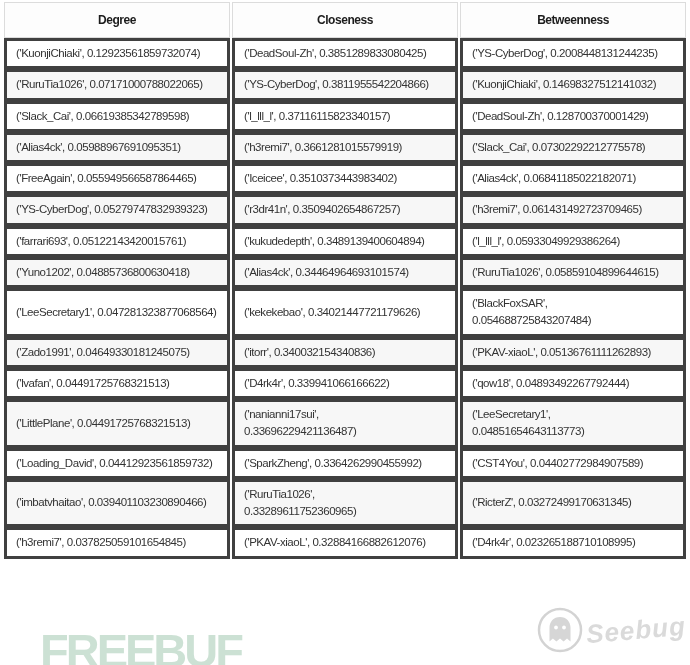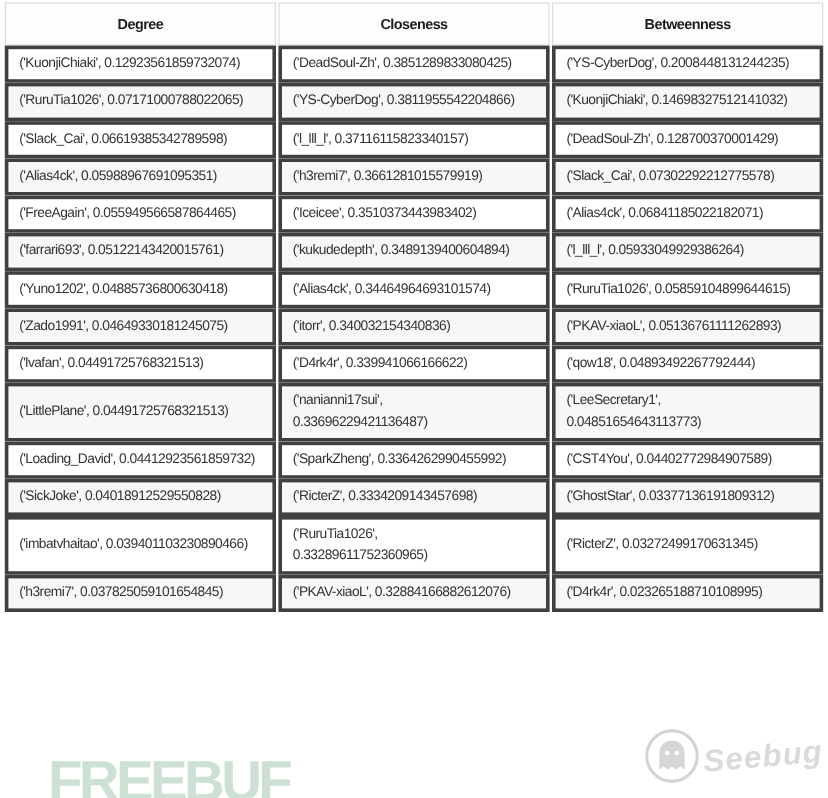--- a/index.html
+++ b/index.html
@@ -99,28 +99,39 @@
           <td>('Alias4ck', 0.05988967691095351)</td>
           <td>('h3remi7', 0.3661281015579919)</td>
           <td>('Slack_Cai', 0.07302292212775578)</td>
         </tr>
         <tr>
           <td>('FreeAgain', 0.055949566587864465)</td>
           <td>('Iceicee', 0.3510373443983402)</td>
           <td>('Alias4ck', 0.06841185022182071)</td>
         </tr>
         <tr>
+          <td>('YS-CyberDog', 0.05279747832939323)</td>
+          <td>('r3dr41n', 0.3509402654867257)</td>
+          <td>('h3remi7', 0.061431492723709465)</td>
+        </tr>
+        <tr>
           <td>('farrari693', 0.05122143420015761)</td>
           <td>('kukudedepth', 0.3489139400604894)</td>
           <td>('l_lll_l', 0.05933049929386264)</td>
         </tr>
         <tr>
           <td>('Yuno1202', 0.04885736800630418)</td>
           <td>('Alias4ck', 0.34464964693101574)</td>
           <td>('RuruTia1026', 0.05859104899644615)</td>
+        </tr>
+        <tr>
+          <td>('LeeSecretary1', 0.047281323877068564)</td>
+          <td>('kekekebao', 0.34021447721179626)</td>
+          <td>('BlackFoxSAR',
+0.054688725843207484)</td>
         </tr>
         <tr>
           <td>('Zado1991', 0.04649330181245075)</td>
           <td>('itorr', 0.340032154340836)</td>
           <td>('PKAV-xiaoL', 0.05136761111262893)</td>
         </tr>
         <tr>
           <td>('lvafan', 0.04491725768321513)</td>
           <td>('D4rk4r', 0.339941066166622)</td>
           <td>('qow18', 0.04893492267792444)</td>
@@ -129,25 +140,20 @@
           <td>('LittlePlane', 0.04491725768321513)</td>
           <td>('nanianni17sui',
 0.33696229421136487)</td>
           <td>('LeeSecretary1',
 0.04851654643113773)</td>
         </tr>
         <tr>
           <td>('Loading_David', 0.04412923561859732)</td>
           <td>('SparkZheng', 0.3364262990455992)</td>
           <td>('CST4You', 0.04402772984907589)</td>
-        </tr>
-        <tr>
-          <td>('SickJoke', 0.04018912529550828)</td>
-          <td>('RicterZ', 0.3334209143457698)</td>
-          <td>('GhostStar', 0.03377136191809312)</td>
         </tr>
         <tr>
           <td>('imbatvhaitao', 0.039401103230890466)</td>
           <td>('RuruTia1026',
 0.33289611752360965)</td>
           <td>('RicterZ', 0.03272499170631345)</td>
         </tr>
         <tr>
           <td>('h3remi7', 0.037825059101654845)</td>
           <td>('PKAV-xiaoL', 0.32884166882612076)</td>

